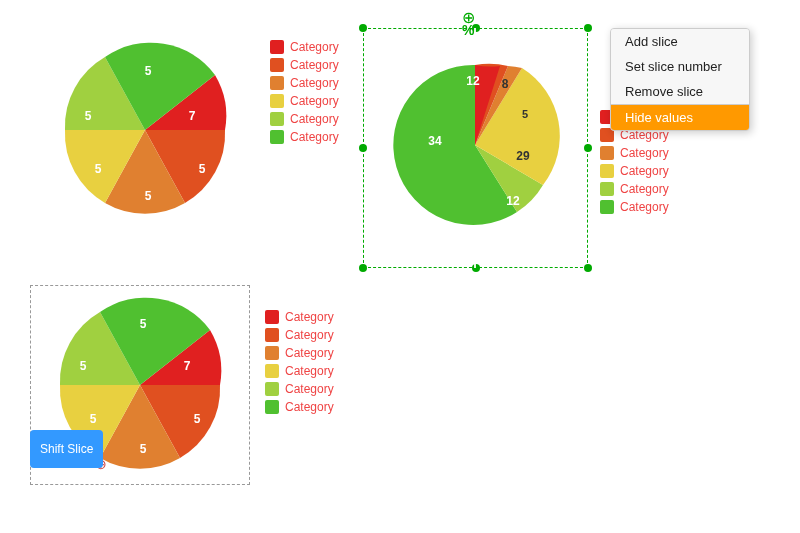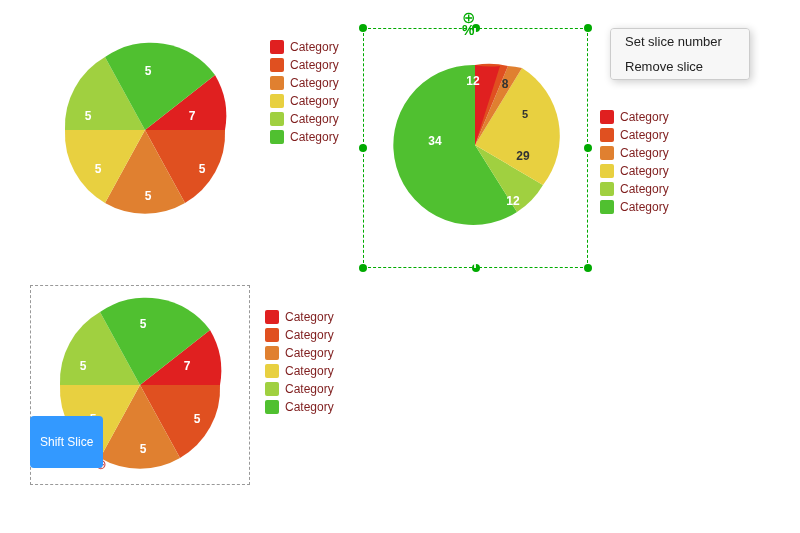--- a/index.html
+++ b/index.html
@@ -24,21 +24,21 @@
     .legend {
       display: flex;
       flex-direction: column;
       gap: 4px;
     }
     .legend-item {
       display: flex;
       align-items: center;
       gap: 6px;
       font-size: 12px;
-      color: #7f1d1d;
+      color: #ef4444;
     }
     .legend-color {
       width: 14px;
       height: 14px;
       border-radius: 2px;
       flex-shrink: 0;
     }
 
     
     .context-menu {
@@ -91,21 +91,21 @@
 
     
     .shift-slice-btn {
       position: absolute;
       bottom: 65px;
       left: 30px;
       background: #3399ff;
       color: white;
       border: none;
       border-radius: 4px;
-      padding: 19px 10px;
+      padding: 12px 10px;
       font-size: 12px;
       cursor: pointer;
     }
 
     
     .percent-label {
       position: absolute;
       font-size: 14px;
       font-weight: bold;
       color: #00aa00;
@@ -297,20 +297,26 @@
         <div class="legend-color" style="background:#50c030;"></div>
         <span>Category</span>
       </div>
     </div>
   </div>
 
   <button class="shift-slice-btn">Shift Slice</button>
 
   <div class="context-menu">
     <div class="context-menu-item">
+      <span>Add slice</span>
+    </div>
+    <div class="context-menu-item">
       <span>Set slice number</span>
     </div>
     <div class="context-menu-item">
       <span>Remove slice</span>
     </div>
+    <div class="context-menu-item highlighted separator">
+      <span>Hide values</span>
+    </div>
   </div>
 
 </div>
 
 </body></html>

